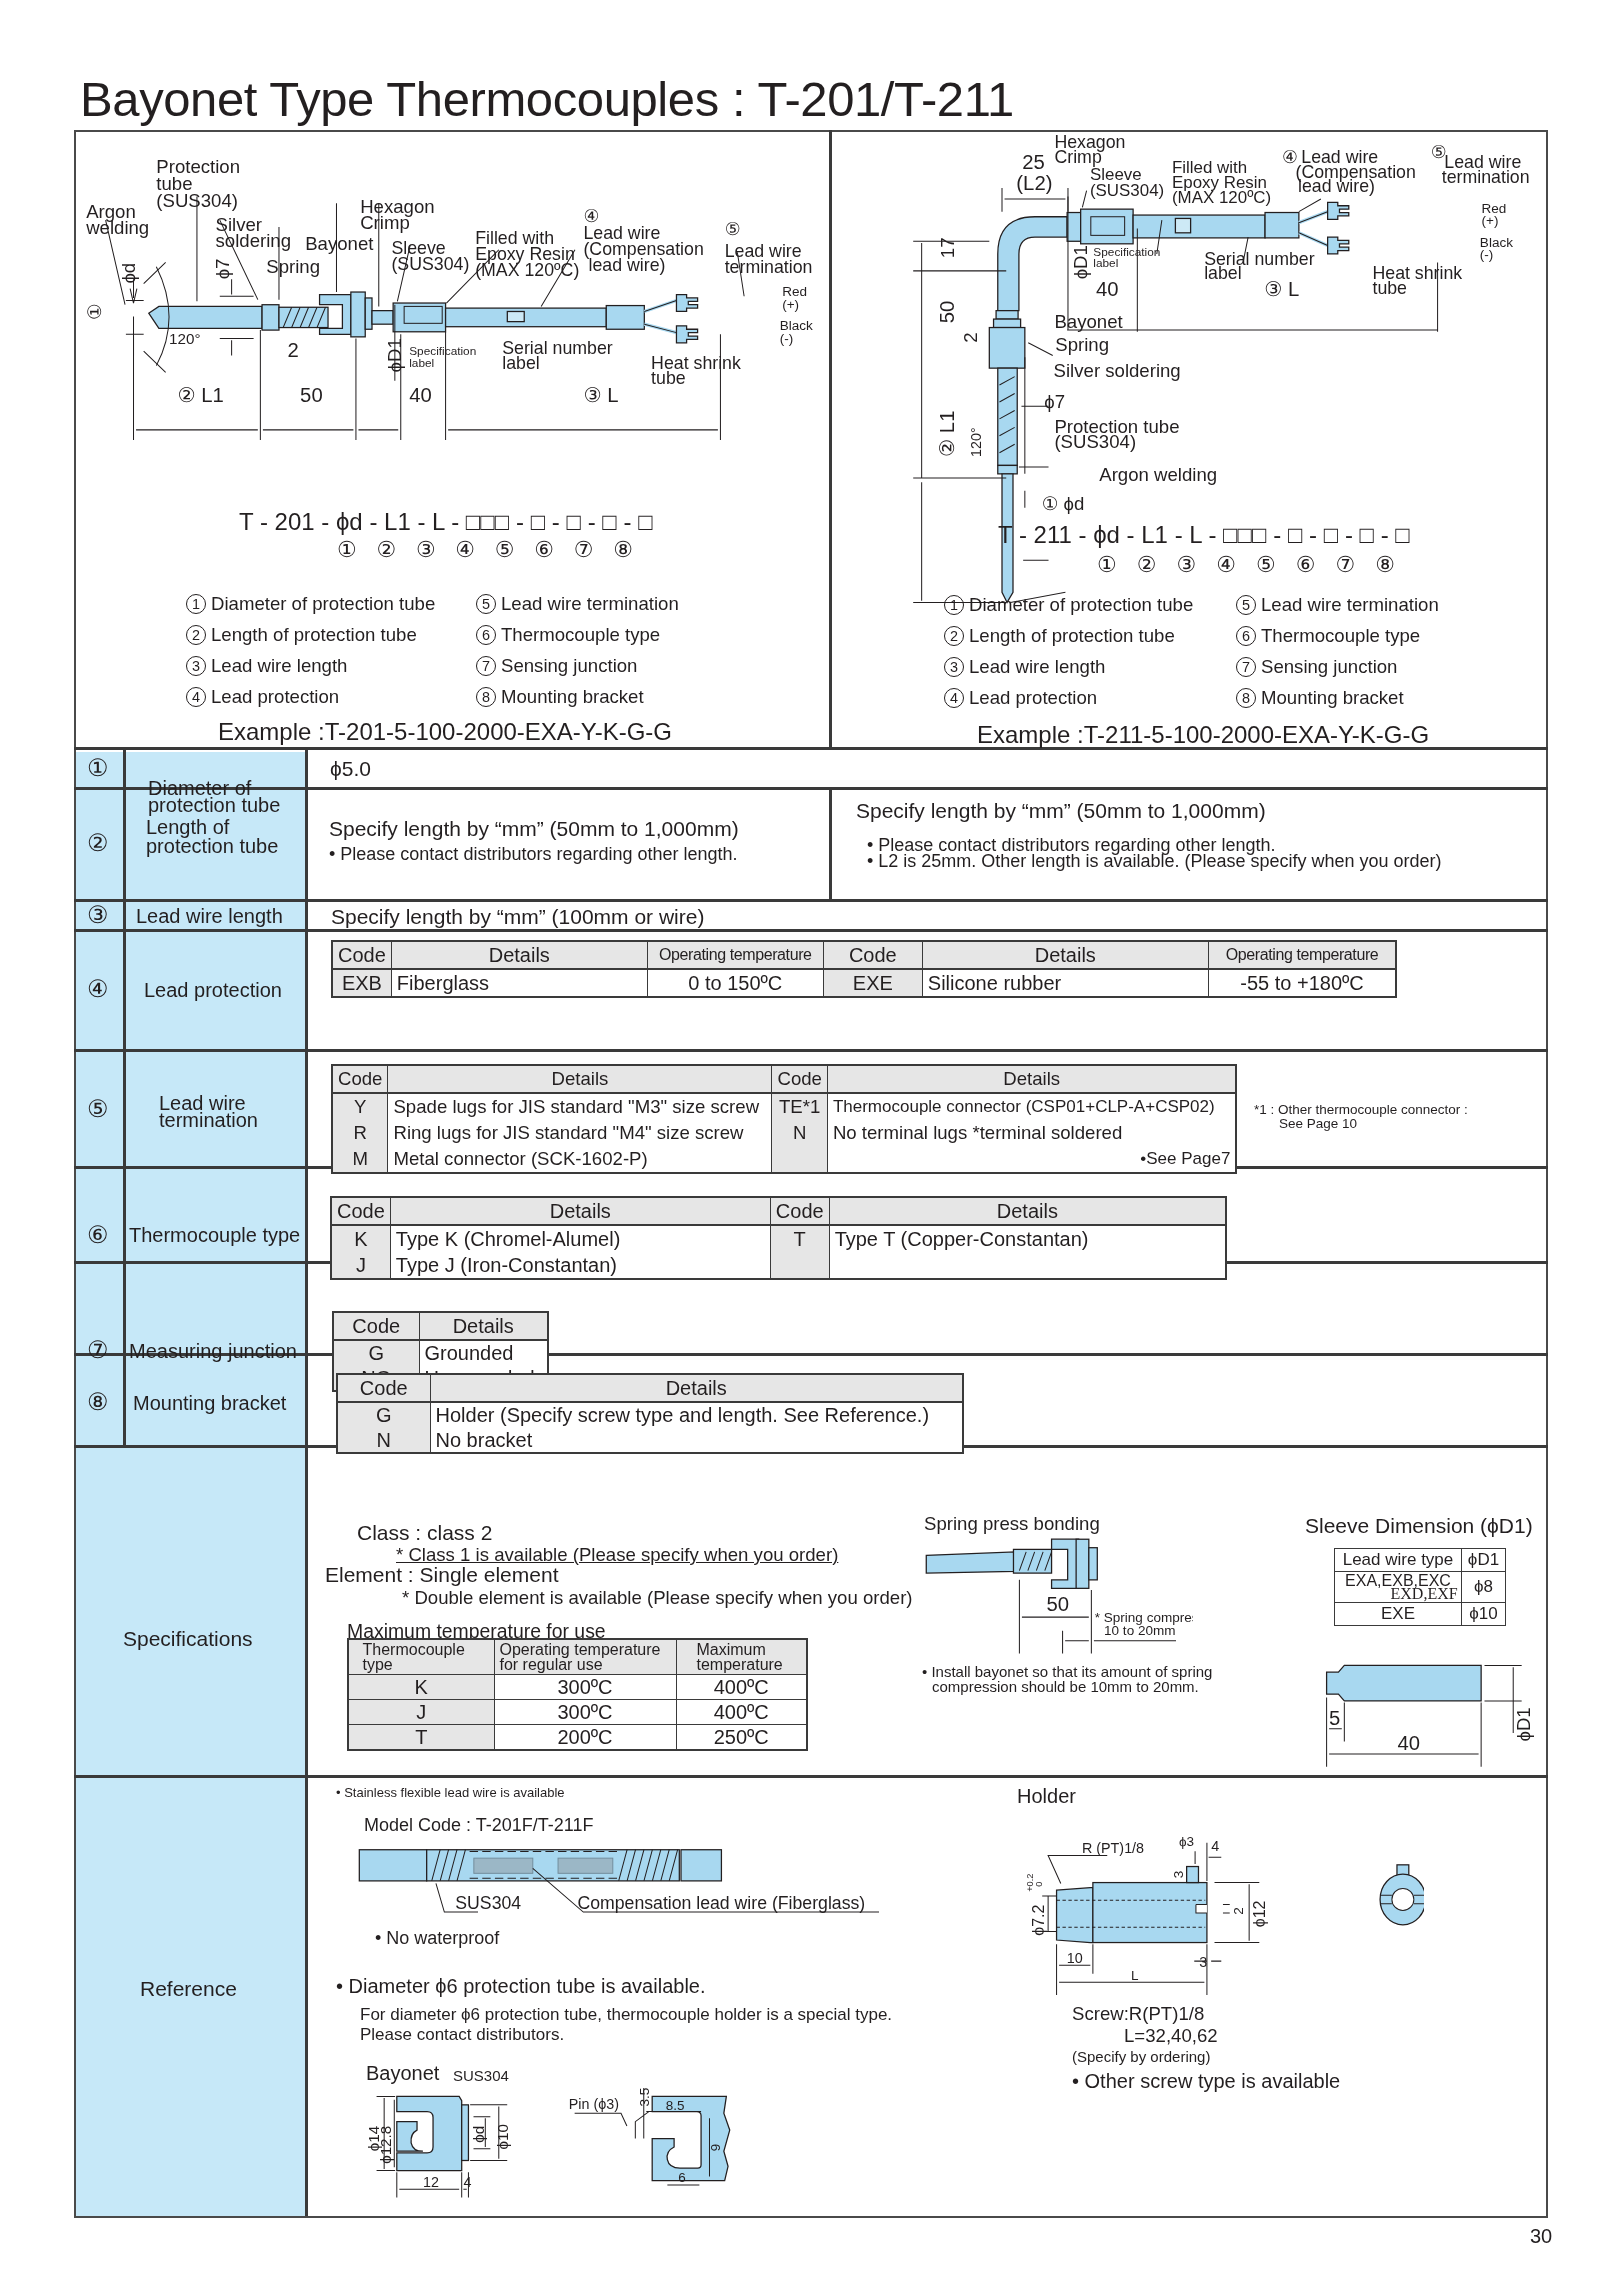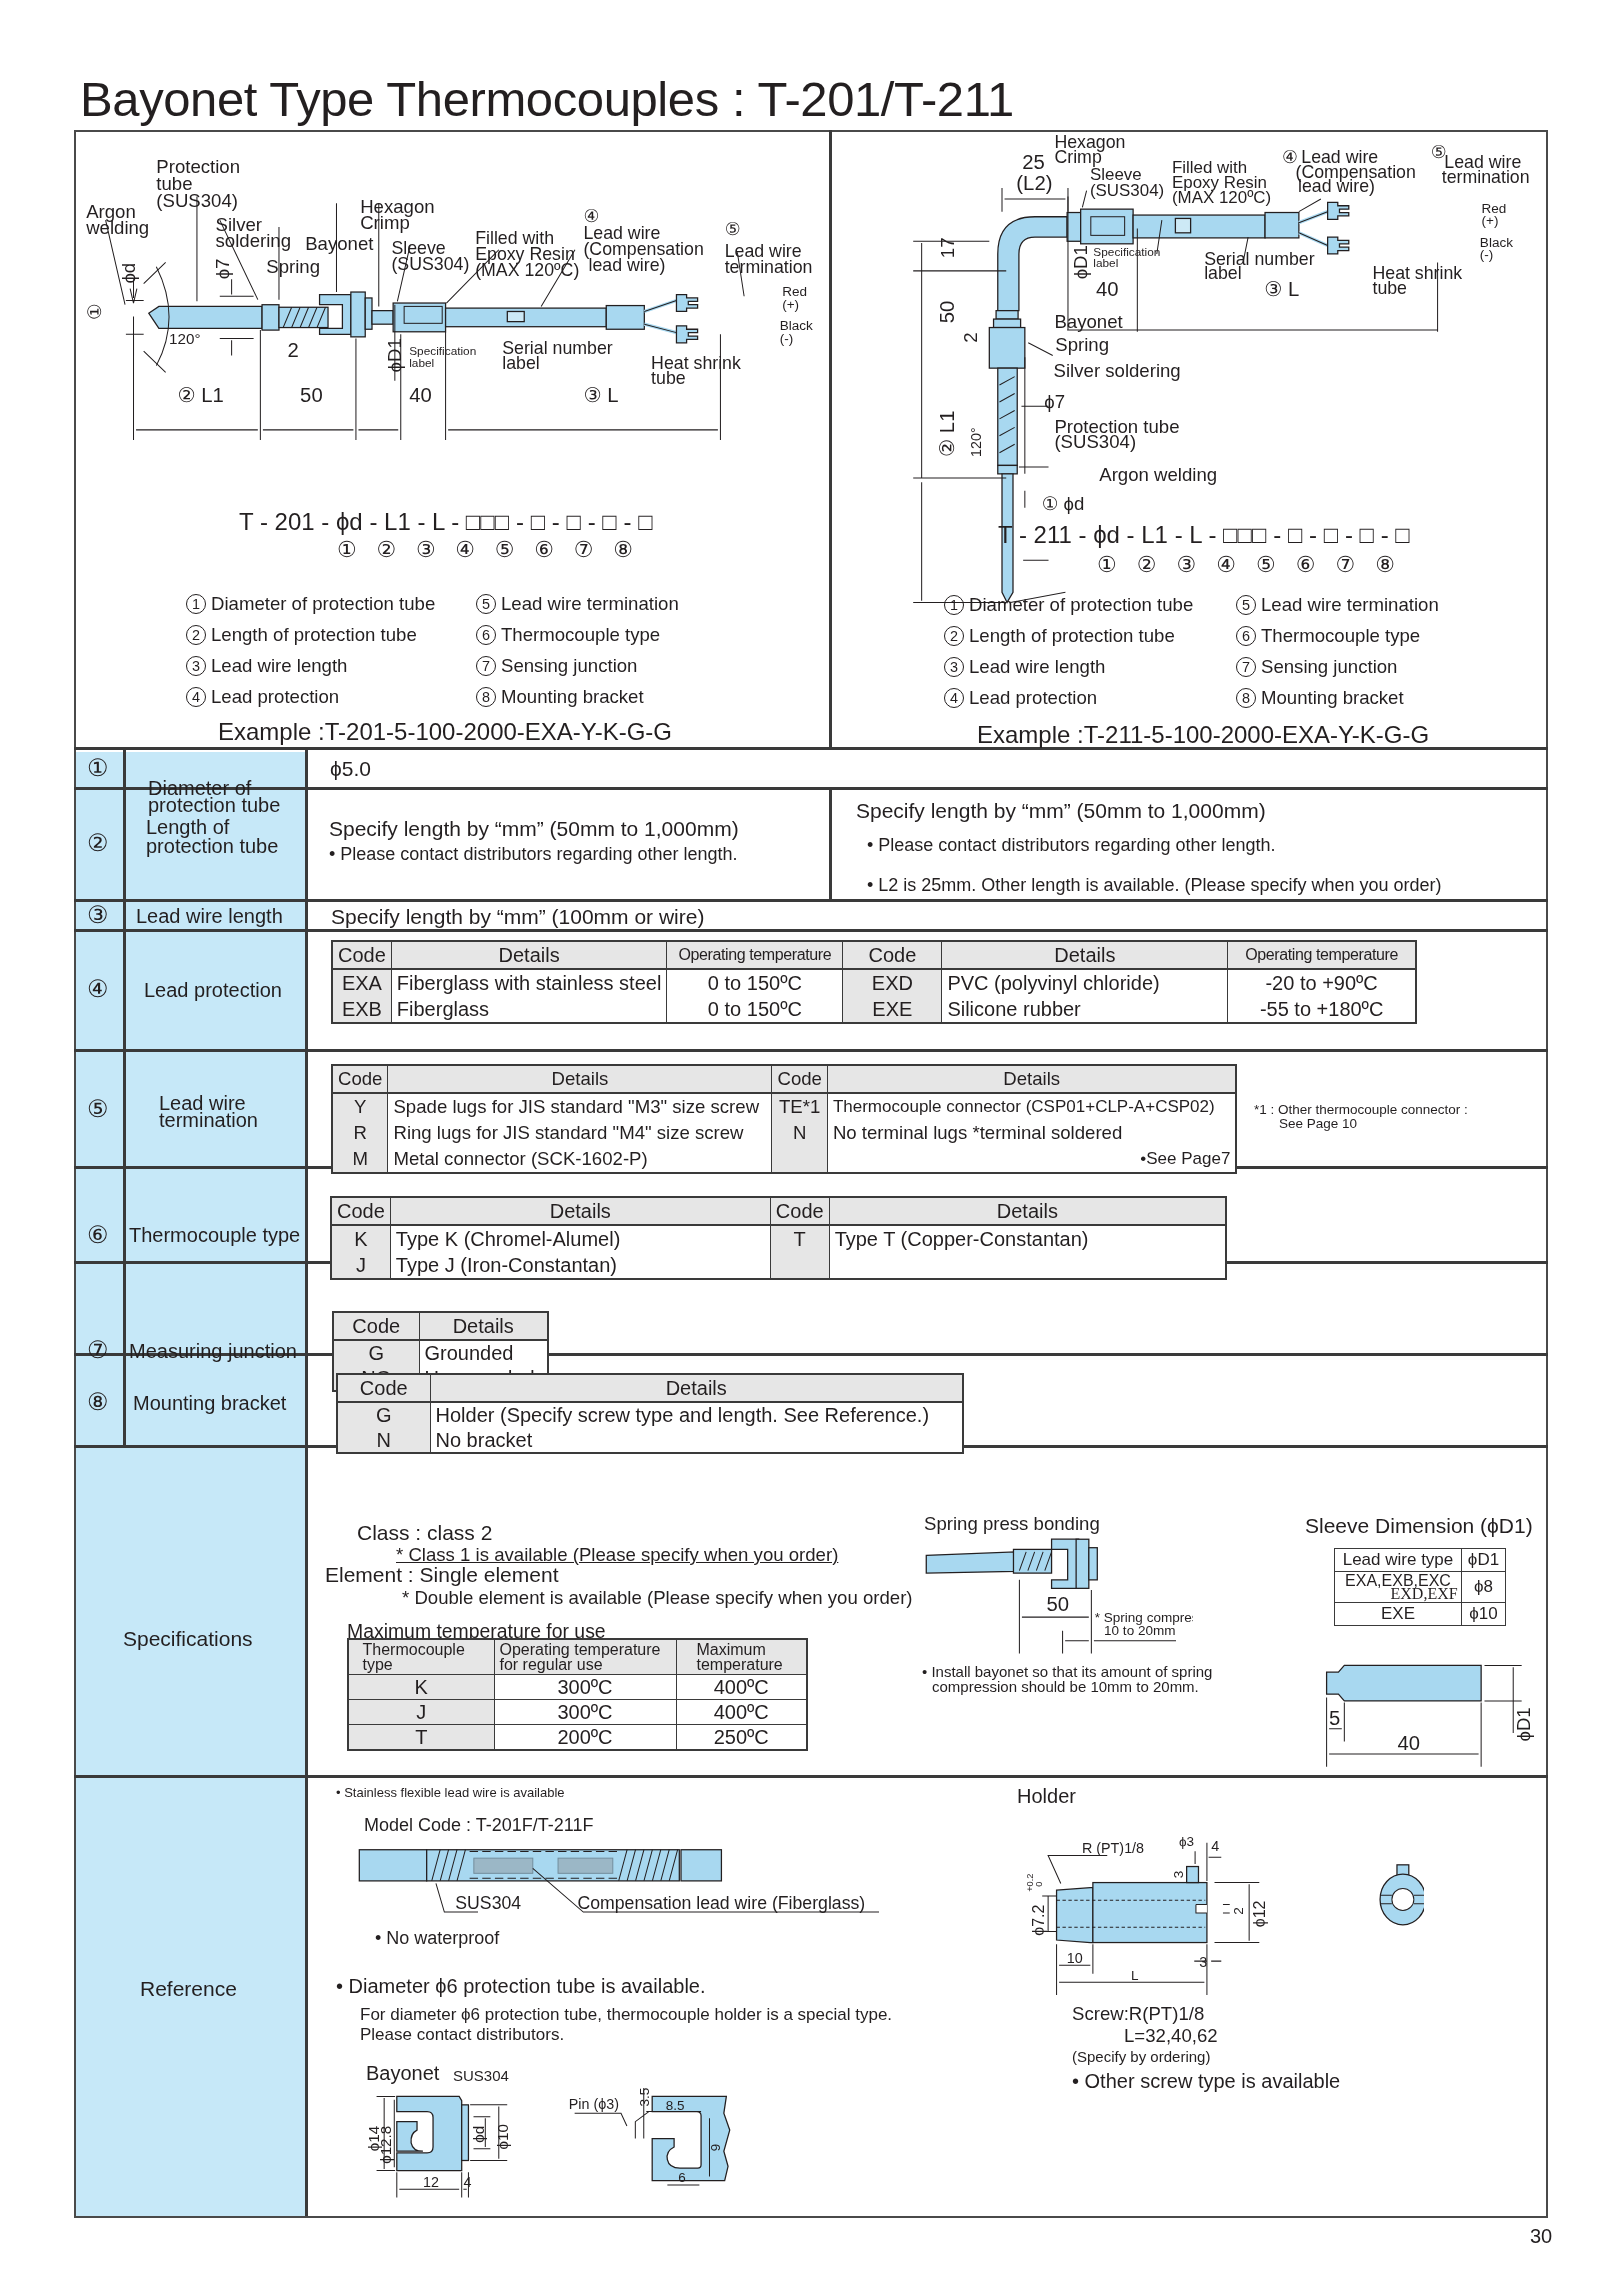--- a/index.html
+++ b/index.html
@@ -297,48 +297,40 @@
 
 <div class="txt num" style="left:87px;top:831px;">②</div>
 <div class="txt lbl" style="left:146px;top:818px;line-height:18.6px;">
   <div>Length of</div>
   <div>protection tube</div>
 </div>
 <div class="txt cnt" style="left:329px;top:818px;">Specify length by “mm” (50mm to 1,000mm)</div>
 <div class="txt small" style="left:329px;top:845px;font-size:18px;">• Please contact distributors regarding other length.</div>
 <div class="txt cnt" style="left:856px;top:800px;">Specify length by “mm” (50mm to 1,000mm)</div>
 <div class="txt small" style="left:867px;top:836px;font-size:18px;">• Please contact distributors regarding other length.</div>
-<div class="txt small" style="left:867px;top:876px;font-size:18px;">• L2 is 25mm. Other length is available. (Please specify when you order)</div>
+<div class="txt small" style="left:867px;top:852px;font-size:18px;">• L2 is 25mm. Other length is available. (Please specify when you order)</div>
 
 <div class="txt num" style="left:87px;top:903px;">③</div>
 <div class="txt lbl" style="left:136px;top:906px;">Lead wire length</div>
 <div class="txt cnt" style="left:331px;top:906px;">Specify length by “mm” (100mm or wire)</div>
 
 <div class="txt num" style="left:87px;top:977px;">④</div>
 <div class="txt lbl" style="left:144px;top:980px;">Lead protection</div>
 <table class="sub" style="left:331px;top:940px;">
   <thead>
       <tr>
     <th>Code</th>
     <th style="width:256px;">Details</th>
     <th class="narrow" style="width:176px;">Operating temperature</th>
     <th style="width:99px;">Code</th>
     <th style="width:286px;">Details</th>
     <th class="narrow" style="width:188px;">Operating temperature</th>
   </tr>
     </thead>
   <tbody>
-    <tr>
-      <td class="code">EXA</td>
-      <td class="det">Fiberglass with stainless steel</td>
-      <td class="temp">0 to 150ºC</td>
-      <td class="code">EXD</td>
-      <td class="det">PVC (polyvinyl chloride)</td>
-      <td class="temp">-20 to  +90ºC</td>
-    </tr>
     <tr>
       <td class="code">EXB</td>
       <td class="det">Fiberglass</td>
       <td class="temp">0 to 150ºC</td>
       <td class="code">EXE</td>
       <td class="det">Silicone rubber</td>
       <td class="temp">-55 to +180ºC</td>
     </tr>
   </tbody>
 </table>

